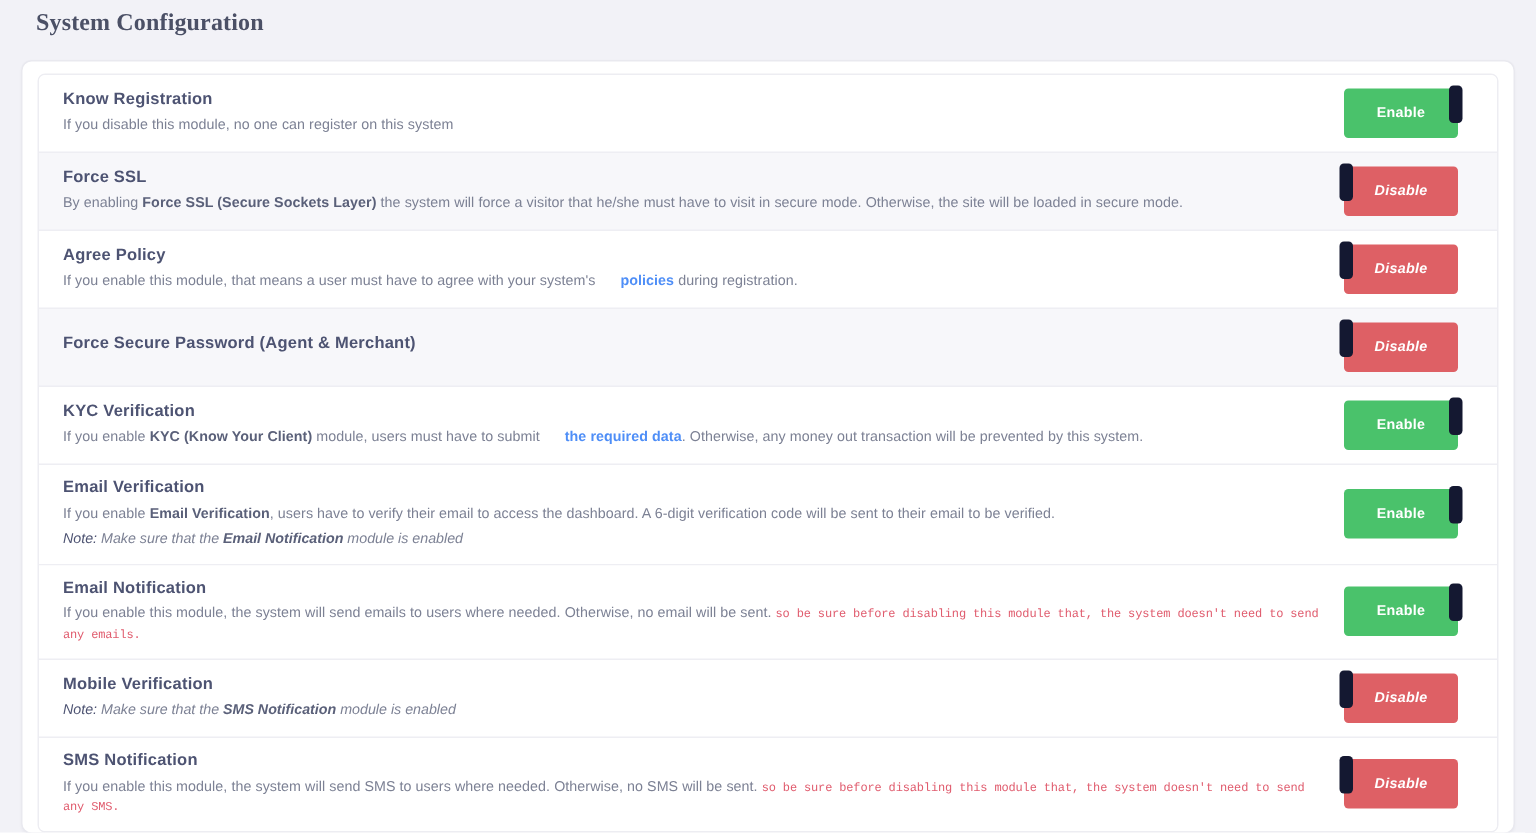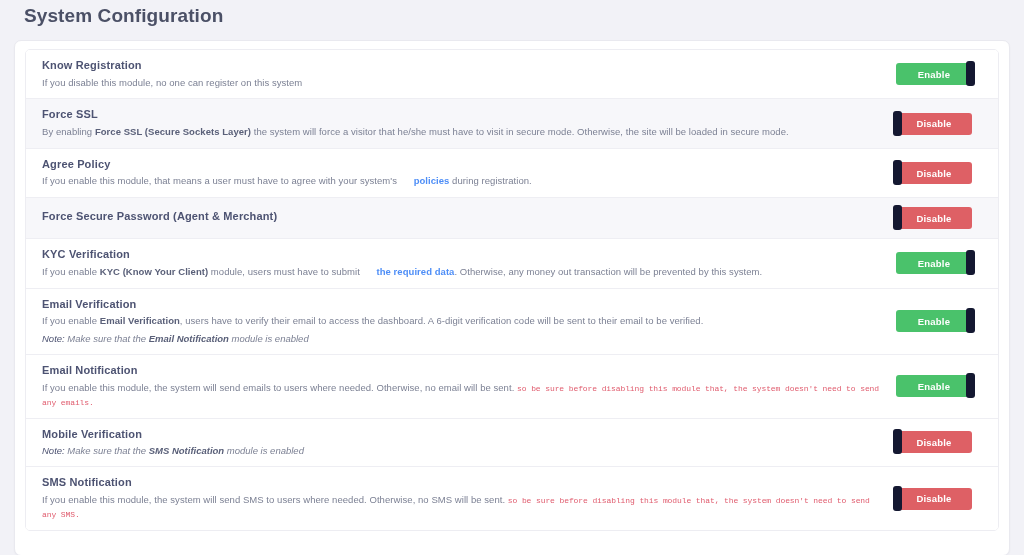--- a/index.html
+++ b/index.html
@@ -18,24 +18,25 @@
   }
 
   
   .page-header {
     height: 31px;
     padding: 0 0 0 24px;
     display: flex;
     align-items: center;
   }
   .page-title {
-    font-size: 19px;
+    font-size: 16px;
     font-weight: 700;
     color: #4b5066;
     letter-spacing: .1px;
+    font-family: Liberation Serif, serif;
   }
 
   
   .card {
     margin: 9px 14px 0 14px;
     background: #ffffff;
     border: 1px solid #e9e9ef;
     border-radius: 7px;
     box-shadow: 0 1px 2px rgba(30,34,60,.035);
     padding: 8px 10px 0 10px;
@@ -103,21 +104,21 @@
     line-height: 1.4;
   }
   .row-note .note-lbl { font-weight: 400; font-style: italic; color: #4d5372; }
   .row-note b { font-weight: 700; font-style: italic; color: #5a6079; }
 
   
   .toggle {
     flex: 0 0 auto;
     position: relative;
     width: 76px;
-    height: 22px;
+    height: 33px;
     border-radius: 3px;
     border: none;
     cursor: pointer;
     font-family: "Liberation Sans", sans-serif;
     font-size: 9.5px;
     font-weight: 600;
     color: #ffffff;
     letter-spacing: .2px;
     display: flex;
     align-items: center;
@@ -128,21 +129,21 @@
   .toggle .knob {
     position: absolute;
     top: -2px;
     width: 9px;
     height: 25px;
     background: #141831;
     border-radius: 3px;
   }
   .toggle.on           { background: #4ac26b; }
   .toggle.on .knob     { right: -3px; }
-  .toggle.off          { background: #de6065; }
+  .toggle.off          { background: #de6065; font-style: italic; }
   .toggle.off .knob    { left: -3px; }
   .toggle .lbl { position: relative; z-index: 1; }
 </style>
 </head>
 <body>
 
 <div class="page-header">
   <span class="page-title">System Configuration</span>
 </div>
 

